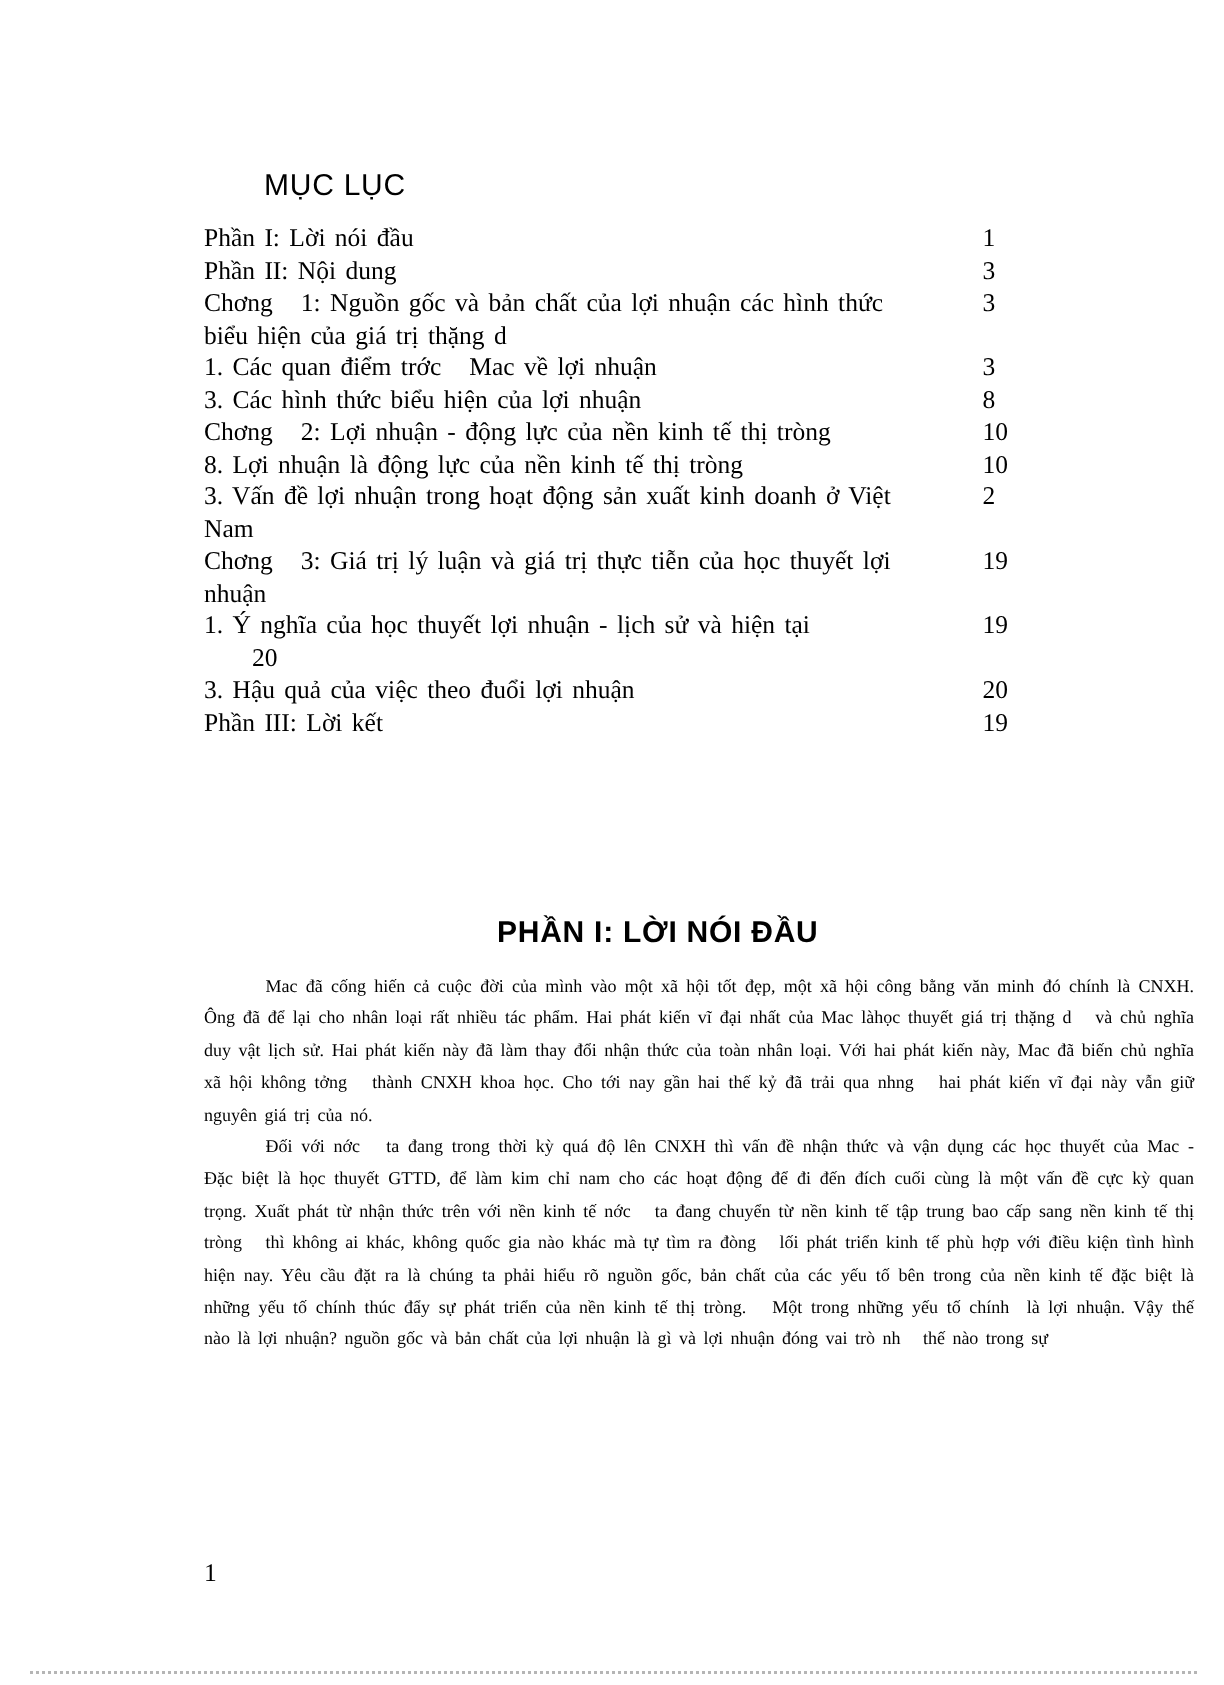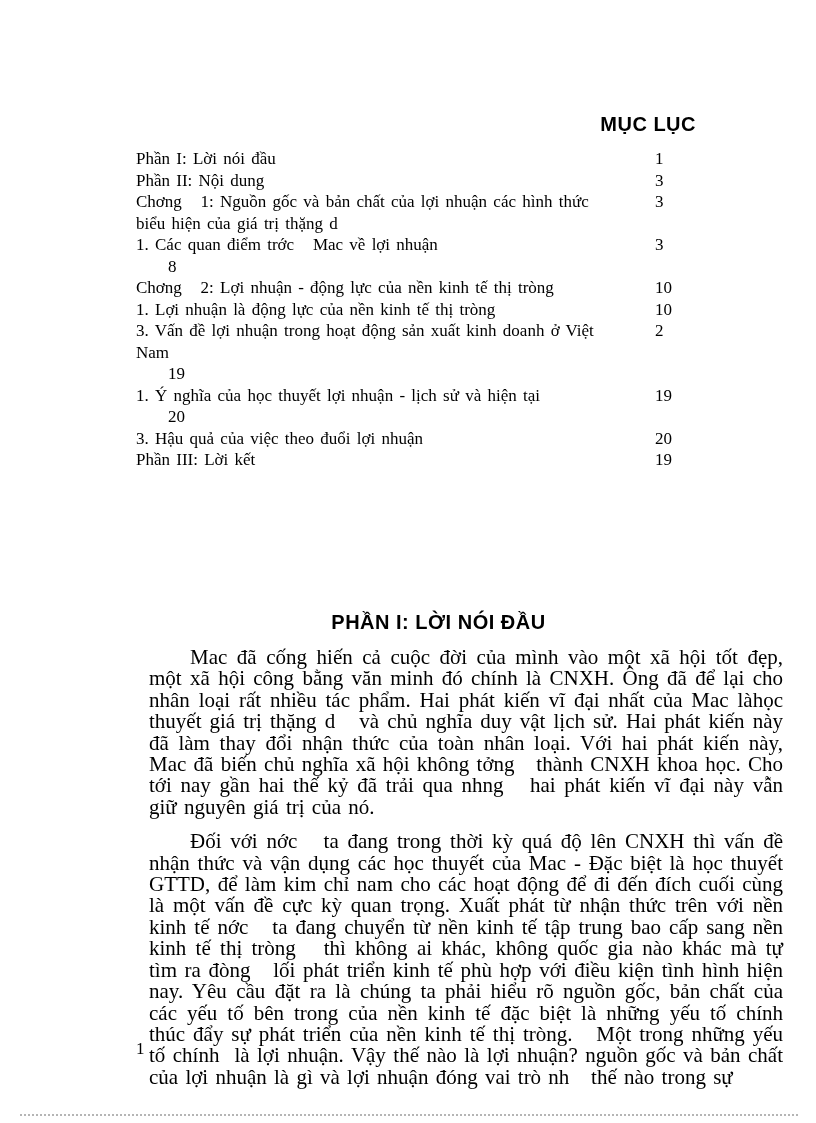--- a/index.html
+++ b/index.html
@@ -14,24 +14,24 @@
     overflow: hidden;
   }
   .toc-section {
     position: absolute;
     left: 136px;
     top: 112px;
     width: 560px;
   }
   .toc-title {
     font-family: "Liberation Sans", "DejaVu Sans", sans-serif;
-    font-weight: bold;
+    font-weight: normal;
     font-size: 20px;
     line-height: 24px;
-    text-align: right;
+    text-align: left;
     width: 520px;
     margin-left: 40px;
     margin-bottom: 12px;
     letter-spacing: 0.5px;
   }
   .toc-list { width: 560px; }
   .toc-row {
     display: flex;
     align-items: flex-start;
     font-size: 17px;
@@ -57,24 +57,24 @@
     font-family: "Liberation Sans", "DejaVu Sans", sans-serif;
     font-weight: bold;
     font-size: 20px;
     line-height: 24px;
     text-align: center;
     padding-right: 55px;
     margin: 0 0 13px 0;
     letter-spacing: 0.5px;
   }
   .para {
-    margin: 13px;
+    margin: 0;
     text-align: justify;
     text-indent: 41px;
-    font-size: 21px;
+    font-size: 12px;
     line-height: 21.4px;
     word-spacing: 2px;
   }
   .page-number {
     position: absolute;
     left: 136px;
     top: 1039px;
     font-size: 17px;
   }
   .dotted-line {
@@ -104,35 +104,37 @@
         </div>
         <div class="toc-row">
           <div class="toc-label">Chơng&nbsp;&nbsp; 1: Nguồn gốc và bản chất của lợi nhuận các hình thức biểu hiện của giá trị thặng d</div>
           <div class="toc-page">3</div>
         </div>
         <div class="toc-row">
           <div class="toc-label">1. Các quan điểm trớc&nbsp;&nbsp; Mac về lợi nhuận</div>
           <div class="toc-page">3</div>
         </div>
         <div class="toc-row">
+          <div class="toc-label">3. Các hình thức biểu hiện của lợi nhuận</div>
           <div class="toc-page">8</div>
         </div>
         <div class="toc-row">
           <div class="toc-label">Chơng&nbsp;&nbsp; 2: Lợi nhuận - động lực của nền kinh tế thị tròng</div>
           <div class="toc-page">10</div>
         </div>
         <div class="toc-row">
-          <div class="toc-label">1. Lợi nhuận là động lực của nền kinh tế thị tròng</div>
+          <div class="toc-label">8. Lợi nhuận là động lực của nền kinh tế thị tròng</div>
           <div class="toc-page">10</div>
         </div>
         <div class="toc-row">
           <div class="toc-label">3. Vấn đề lợi nhuận trong hoạt động sản xuất kinh doanh ở Việt Nam</div>
           <div class="toc-page">2</div>
         </div>
         <div class="toc-row">
+          <div class="toc-label">Chơng&nbsp;&nbsp; 3: Giá trị lý luận và giá trị thực tiễn của học thuyết lợi nhuận</div>
           <div class="toc-page">19</div>
         </div>
         <div class="toc-row">
           <div class="toc-label">1. Ý nghĩa của học thuyết lợi nhuận - lịch sử và hiện tại</div>
           <div class="toc-page">19</div>
         </div>
         <div class="toc-row">
           <div class="toc-page">20</div>
         </div>
         <div class="toc-row">

